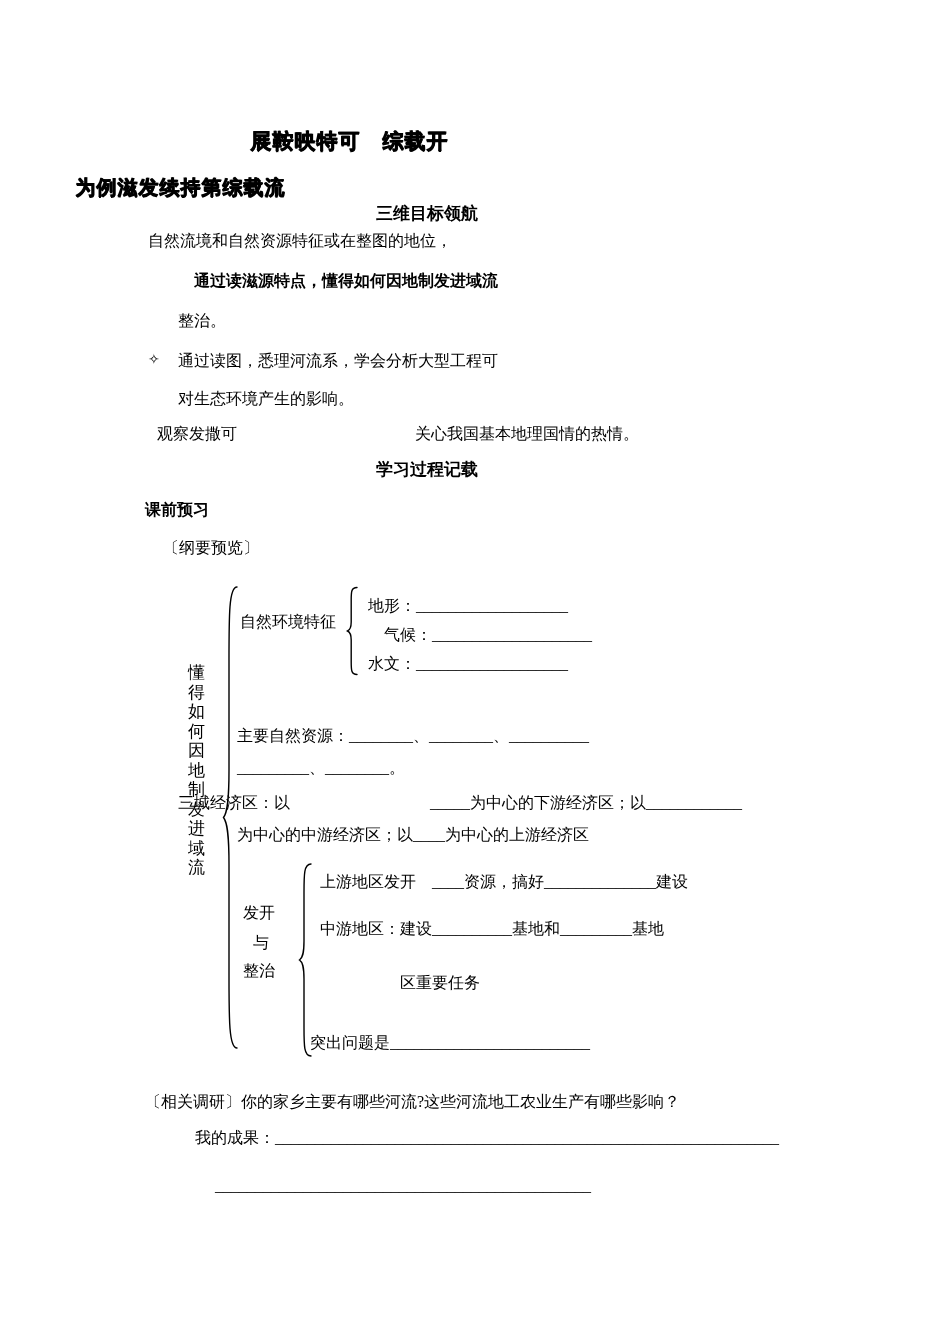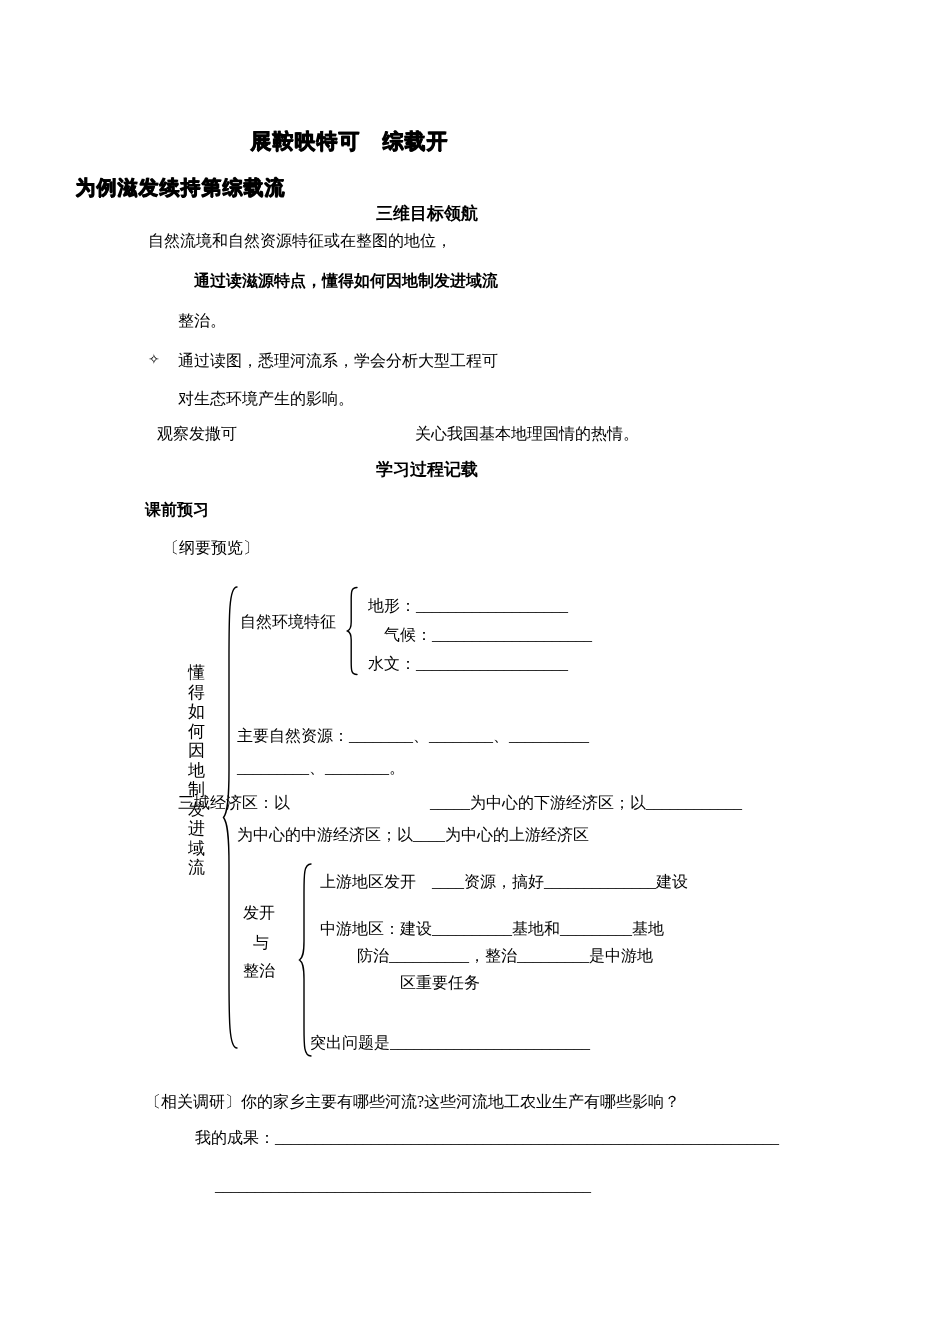--- a/index.html
+++ b/index.html
@@ -80,21 +80,20 @@
   <div class="t" style="left:243px; top:903px;">发开</div>
   <div class="t" style="left:253px; top:933px;">与</div>
   <div class="t" style="left:243px; top:961px;">整治</div>
 
   <svg class="brace" style="left:298px; top:862px;" width="14" height="196" viewBox="0 0 14 196">
     <path d="M13,2 C6,2 6,12 6,31 L6,79 C6,92 4.5,96 1.5,98 C4.5,100 6,104 6,117 L6,165 C6,184 6,194 13,194"></path>
   </svg>
 
   <div class="t" style="left:320px; top:872px;">上游地区发开　____资源，搞好______________建设</div>
   <div class="t" style="left:320px; top:919px;">中游地区：建设__________基地和_________基地</div>
-  <div class="t" style="left:357px; top:946px;">防治__________，整治_________是中游地</div>
   <div class="t" style="left:400px; top:973px;">区重要任务</div>
   <div class="t" style="left:310px; top:1033px;">突出问题是_________________________</div>
 
   <div class="t" style="left:145px; top:1092px;">〔相关调研〕你的家乡主要有哪些河流?这些河流地工农业生产有哪些影响？</div>
   <div class="t" style="left:195px; top:1128px;"><span>我的成果：</span><span>_______________________________________________________________</span></div>
   <div class="t" style="left:215px; top:1176px;">_______________________________________________</div>
 
 </div>
 
 </body></html>

